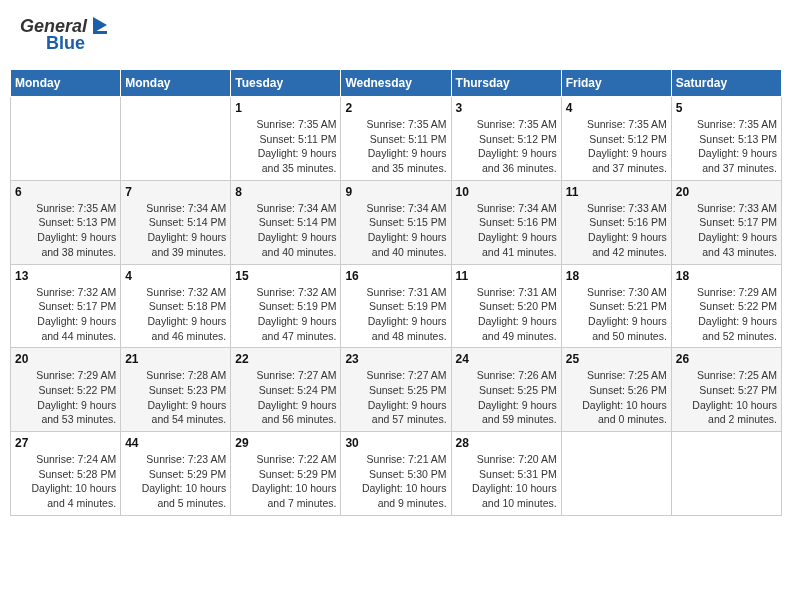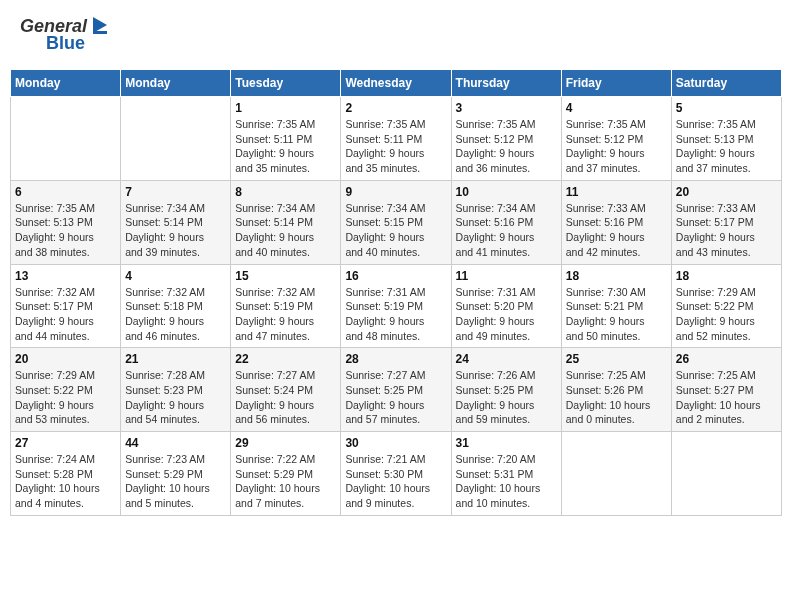--- a/index.html
+++ b/index.html
@@ -63,20 +63,21 @@
     .day-number {
       font-weight: bold;
       font-size: 12px;
       margin-bottom: 2px;
       color: #111;
     }
     .day-info {
       color: #333;
       line-height: 1.4;
       font-size: 10.5px;
+      text-align: right;
     }
     .empty-cell {
       background: #fff !important;
     }
   </style>
 </head>
 <body>
 
 <div class="header">
   <div class="logo">
@@ -197,21 +198,21 @@
         </td>
         <td>
           <div class="day-number">21</div>
           <div class="day-info">Sunrise: 7:28 AM<br>Sunset: 5:23 PM<br>Daylight: 9 hours<br>and 54 minutes.</div>
         </td>
         <td>
           <div class="day-number">22</div>
           <div class="day-info">Sunrise: 7:27 AM<br>Sunset: 5:24 PM<br>Daylight: 9 hours<br>and 56 minutes.</div>
         </td>
         <td>
-          <div class="day-number">28</div>
+          <div class="day-number">23</div>
           <div class="day-info">Sunrise: 7:27 AM<br>Sunset: 5:25 PM<br>Daylight: 9 hours<br>and 57 minutes.</div>
         </td>
         <td>
           <div class="day-number">24</div>
           <div class="day-info">Sunrise: 7:26 AM<br>Sunset: 5:25 PM<br>Daylight: 9 hours<br>and 59 minutes.</div>
         </td>
         <td>
           <div class="day-number">25</div>
           <div class="day-info">Sunrise: 7:25 AM<br>Sunset: 5:26 PM<br>Daylight: 10 hours<br>and 0 minutes.</div>
         </td>
@@ -231,20 +232,20 @@
         </td>
         <td>
           <div class="day-number">29</div>
           <div class="day-info">Sunrise: 7:22 AM<br>Sunset: 5:29 PM<br>Daylight: 10 hours<br>and 7 minutes.</div>
         </td>
         <td>
           <div class="day-number">30</div>
           <div class="day-info">Sunrise: 7:21 AM<br>Sunset: 5:30 PM<br>Daylight: 10 hours<br>and 9 minutes.</div>
         </td>
         <td>
-          <div class="day-number">31</div>
+          <div class="day-number">28</div>
           <div class="day-info">Sunrise: 7:20 AM<br>Sunset: 5:31 PM<br>Daylight: 10 hours<br>and 10 minutes.</div>
         </td>
         <td class="empty-cell"></td>
         <td class="empty-cell"></td>
       </tr>
     </tbody>
 </table>
 
 </body></html>

